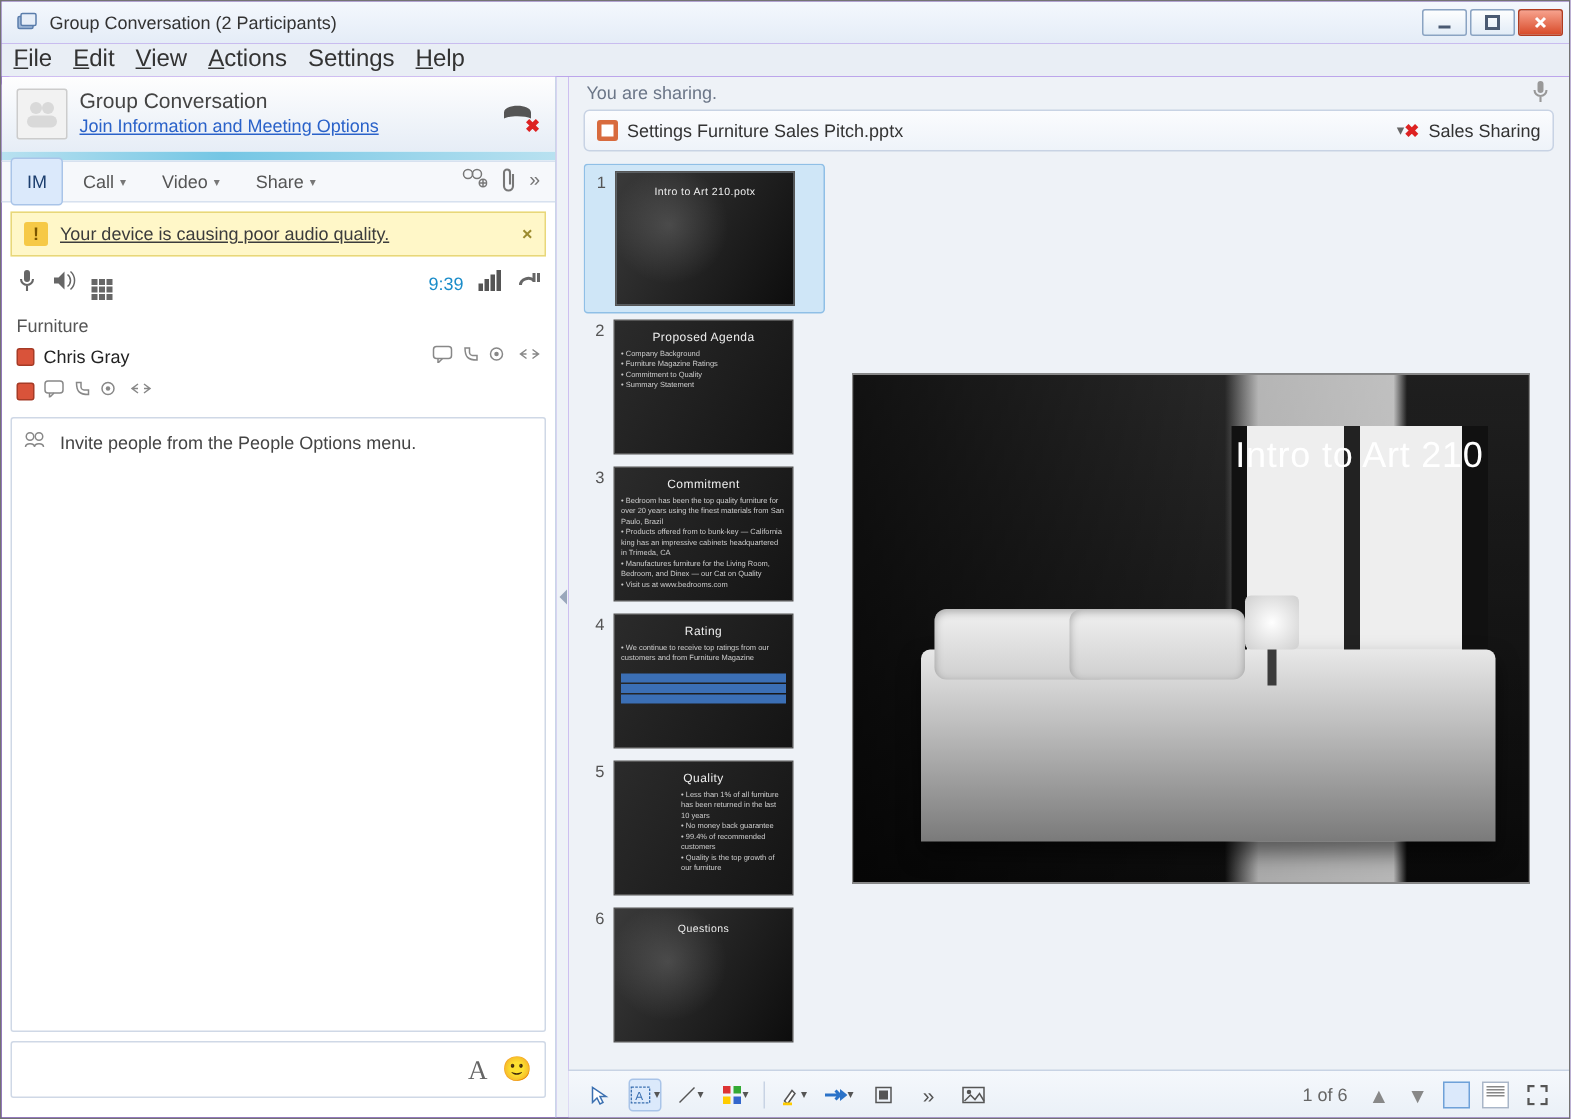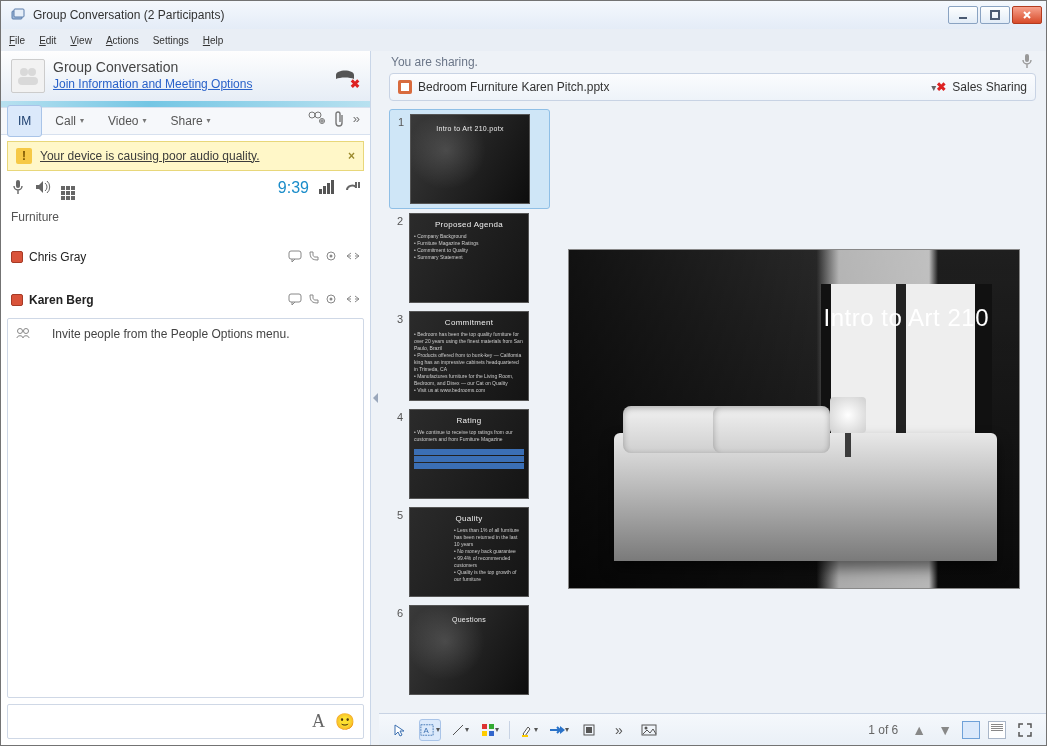--- a/index.html
+++ b/index.html
@@ -13,21 +13,21 @@
     position: relative;
   }
   .window { width: 1047px; height: 746px; border: 1px solid #737373; background: #6d28d9; display:flex; flex-direction:column; }
   .titlebar { height: 28px; background: linear-gradient(#f4f8fd, #e4ecf7); display:flex; align-items:center; padding:0 4px; color:#333; }
   .titlebar .app-icon { width:16px; height:16px; margin:0 6px; display:inline-flex; align-items:center; justify-content:center; }
   .titlebar .title { flex:1; font-size:12px; }
   .win-controls { display:flex; gap:2px; }
   .win-btn { width:30px; height:18px; border:1px solid #8aa3c2; border-radius:2px; background:linear-gradient(#fdfefe,#e2ecf7); display:flex; align-items:center; justify-content:center; cursor:pointer; }
   .win-btn.close { background:linear-gradient(#f7a28d,#d84b2a); border-color:#b23b1f; color:#fff; }
   .win-btn svg { width:10px; height:10px; }
-  .menubar { height:22px; background:#e9eef5; display:flex; align-items:center; padding:0 8px; gap:14px; font-size:10px; color:#333; }
+  .menubar { height:22px; background:#e9eef5; display:flex; align-items:center; padding:0 8px; gap:14px; font-size:16px; color:#333; }
   .menubar .menu-item { cursor:pointer; }
   .menubar .menu-item u { text-decoration:underline; }
 
   .content { flex:1; display:flex; overflow:hidden; }
   .left-pane { width:370px; display:flex; flex-direction:column; background:#fff; border-right:1px solid #c9d6e8; }
   .conv-header { background: linear-gradient(#fefefe, #e6edf6); padding:8px 10px; display:flex; align-items:flex-start; gap:8px; position:relative; border-top-left-radius:6px; }
   .conv-avatar { width:34px; height:34px; background:#f2f2f2; border:1px solid #ccc; border-radius:2px; display:flex; align-items:center; justify-content:center; color:#bbb; }
   .conv-titles { display:flex; flex-direction:column; gap:2px; }
   .conv-title { font-size:14px; color:#444; }
   .conv-link { font-size:12px; color:#2a62c9; text-decoration:underline; cursor:pointer; }
@@ -43,37 +43,37 @@
   .tab-tools .tool { cursor:pointer; font-size:13px; }
 
   .warning-bar { margin:6px 6px 0 6px; background:#fff7c8; border:1px solid #e8d77a; padding:6px 8px; display:flex; align-items:center; gap:8px; }
   .warning-bar .warn-icn { width:16px; height:16px; background:#f6c946; border-radius:2px; display:flex; align-items:center; justify-content:center; color:#7a5600; font-weight:bold; }
   .warning-bar .wtext { flex:1; text-decoration:underline; color:#3c3c3c; cursor:pointer; }
   .warning-bar .wclose { cursor:pointer; color:#9c8b2e; font-weight:bold; }
 
   .audio-row { display:flex; align-items:center; padding:6px 10px; gap:10px; color:#666; }
   .audio-row .icn { font-size:14px; cursor:pointer; }
   .audio-row .spacer { flex:1; }
-  .audio-row .time { color:#1a8cc9; font-size:16px; }
+  .audio-row .time { color:#1a8cc9; font-size:12px; }
   .sig-bars { display:inline-flex; gap:1px; align-items:flex-end; }
   .sig-bars span { width:3px; background:#555; display:inline-block; }
   .sig-bars span:nth-child(1){height:5px}
   .sig-bars span:nth-child(2){height:8px}
   .sig-bars span:nth-child(3){height:11px}
   .sig-bars span:nth-child(4){height:14px}
 
   .presenters { padding:4px 10px 2px; font-size:12px; color:#555; }
-  .participant-row { display:flex; align-items:center; padding:4px 10px; gap:6px; font-size:12px;margin-top:20px; }
+  .participant-row { display:flex; align-items:center; padding:4px 10px; gap:6px; font-size:12px; }
   .participant-row .sq { width:12px; height:12px; background:#d9533a; border:1px solid #a63b26; border-radius:2px; }
   .participant-row .name { flex:1; color:#222; }
   .participant-row.bold .name { font-weight:bold; }
   .participant-row .picons { display:flex; gap:6px; color:#888; }
 
   .chat-area { margin:6px; border:1px solid #cfd8e6; background:#fff; height:410px; padding:8px; font-size:12px; color:#444; border-radius:2px; overflow:auto;}
-  .chat-area .info-line { display:flex; align-items:center; gap:22px; }
+  .chat-area .info-line { display:flex; align-items:center; gap:10px; }
   .chat-input-wrap { margin:0 6px 6px 6px; border:1px solid #cfd8e6; background:#fff; height:38px; display:flex; align-items:center; padding:0 8px; border-radius:2px; }
   .chat-input-wrap .spacer { flex:1; }
   .chat-input-wrap .glyph { font-size:18px; color:#666; margin-left:10px; cursor:pointer; font-family: "Times New Roman", serif; }
   .chat-input-wrap .emoji { font-size:16px; }
 
   
   .right-pane { flex:1; display:flex; flex-direction:column; background:#eef2f7; }
   .share-header { height:22px; display:flex; align-items:center; padding:0 12px; color:#6b7688; font-size:12px; }
   .share-header .mic { margin-left:auto; color:#888; font-size:14px; }
   .file-bar { margin:0 10px; height:28px; background:linear-gradient(#fbfcfe,#eef3f9); border:1px solid #c8d3e4; border-radius:4px; display:flex; align-items:center; padding:0 8px; }
@@ -119,21 +119,21 @@
     border-radius:6px 6px 0 0;
     box-shadow:0 8px 14px rgba(0,0,0,.5);
   }
   .main-slide .pillow { position:absolute; left:12%; bottom:40%; width:26%; height:14%; background:linear-gradient(#f1f1f1,#cfcfcf); border-radius:8px; box-shadow:inset 0 2px 6px rgba(0,0,0,.3); }
   .main-slide .pillow.p2 { left:32%; }
   .main-slide .lamp { position:absolute; left:58%; bottom:46%; width:36px; height:36px; background:radial-gradient(circle,#fff,#cfcfcf); border-radius:4px; }
   .main-slide .lamp::after { content:""; position:absolute; left:15px; top:36px; width:6px; height:24px; background:#3b3b3b; }
   .main-slide .door { position:absolute; right:6%; top:10%; bottom:14%; width:38%; background:
     linear-gradient(to right,#111 0 6%, #eee 6% 44%, #222 44% 50%, #eee 50% 90%, #111 90%);
   }
-  .main-slide .heading { position:absolute; top:54px; right:30px; color:#fff; font-size:24px; font-family:"Segoe UI Light","Segoe UI",sans-serif; letter-spacing:0.5px;margin-left:40px; }
+  .main-slide .heading { position:absolute; top:40px; right:30px; color:#fff; font-size:24px; font-family:"Segoe UI Light","Segoe UI",sans-serif; letter-spacing:0.5px;margin-left:40px; }
 
   .slide-toolbar { height:32px; border-top:1px solid #c8d3e4; margin-top:6px; background:linear-gradient(#f5f8fc,#eaf0f7); display:flex; align-items:center; padding:0 10px; gap:8px; color:#555; }
   .slide-toolbar .tbtn { width:22px; height:22px; display:flex; align-items:center; justify-content:center; border:1px solid transparent; border-radius:3px; cursor:pointer; font-size:14px; }
   .slide-toolbar .tbtn.active { background:#dbe9fb; border-color:#a9c4e8; }
   .slide-toolbar .sep { width:1px; height:18px; background:#c8d3e4; }
   .slide-toolbar .spacer { flex:1; }
   .slide-toolbar .counter { font-size:12px; color:#666; margin-right:4px; }
   .slide-toolbar .nav { font-size:14px; color:#888; cursor:pointer; padding:0 2px; }
   .slide-toolbar .view { width:18px; height:18px; border:1px solid #a9b6c8; background:#fff; cursor:pointer; }
   .slide-toolbar .view.active { background:#dbe9fb; border-color:#6fa1d8; }
@@ -308,21 +308,20 @@
                 <circle cx="5" cy="5" r="4" fill="none" stroke="#888"></circle>
                 <circle cx="5" cy="5" r="1.5" fill="#888"></circle>
               </svg></span>
           <span><svg width="14" height="10" viewBox="0 0 14 10">
                 <path d="M1 5 L5 5 M5 2 L1 5 L5 8 M13 5 L9 5 M9 2 L13 5 L9 8" fill="none" stroke="#888"></path>
               </svg></span>
         </span>
       </div>
       <div class="participant-row bold">
         <span class="sq"></span>
-        <span class="name">Karen Berg</span>
         <span class="picons">
           <span><svg width="14" height="12" viewBox="0 0 14 12">
                 <rect x="1" y="1" width="12" height="8" rx="2" fill="none" stroke="#888"></rect>
                 <path d="M4 9 L4 12 L7 9" fill="none" stroke="#888"></path>
               </svg></span>
           <span><svg width="12" height="12" viewBox="0 0 12 12">
                 <path d="M2 2 C2 8 4 10 10 10 L10 7 L7 7 C6 7 5 6 5 5 L5 2 Z" fill="none" stroke="#888"></path>
               </svg></span>
           <span><svg width="14" height="10" viewBox="0 0 14 10">
                 <circle cx="5" cy="5" r="4" fill="none" stroke="#888"></circle>
@@ -360,21 +359,21 @@
         <span>You are sharing.</span>
         <span class="mic">
           <svg width="14" height="16" viewBox="0 0 14 16">
               <rect x="5" y="1" width="4" height="8" rx="2" fill="#999"></rect>
               <path d="M3 7 A4 4 0 0 0 11 7 M7 11 L7 15" stroke="#999" fill="none" stroke-width="1.4"></path>
             </svg>
         </span>
       </div>
       <div class="file-bar">
         <span class="ficon"></span>
-        <span class="fname">Bedroom Furniture Karen Pitch.pptx</span>
+        <span class="fname">Settings Furniture Sales Pitch.pptx</span>
         <span class="caret">▾</span>
         <span class="stop">
             <span class="x">✖</span>
             <span>Sales Sharing</span>
           </span>
       </div>
 
       <div class="preview-area">
         <div class="thumb-col">
           <div class="thumb-scroll">

